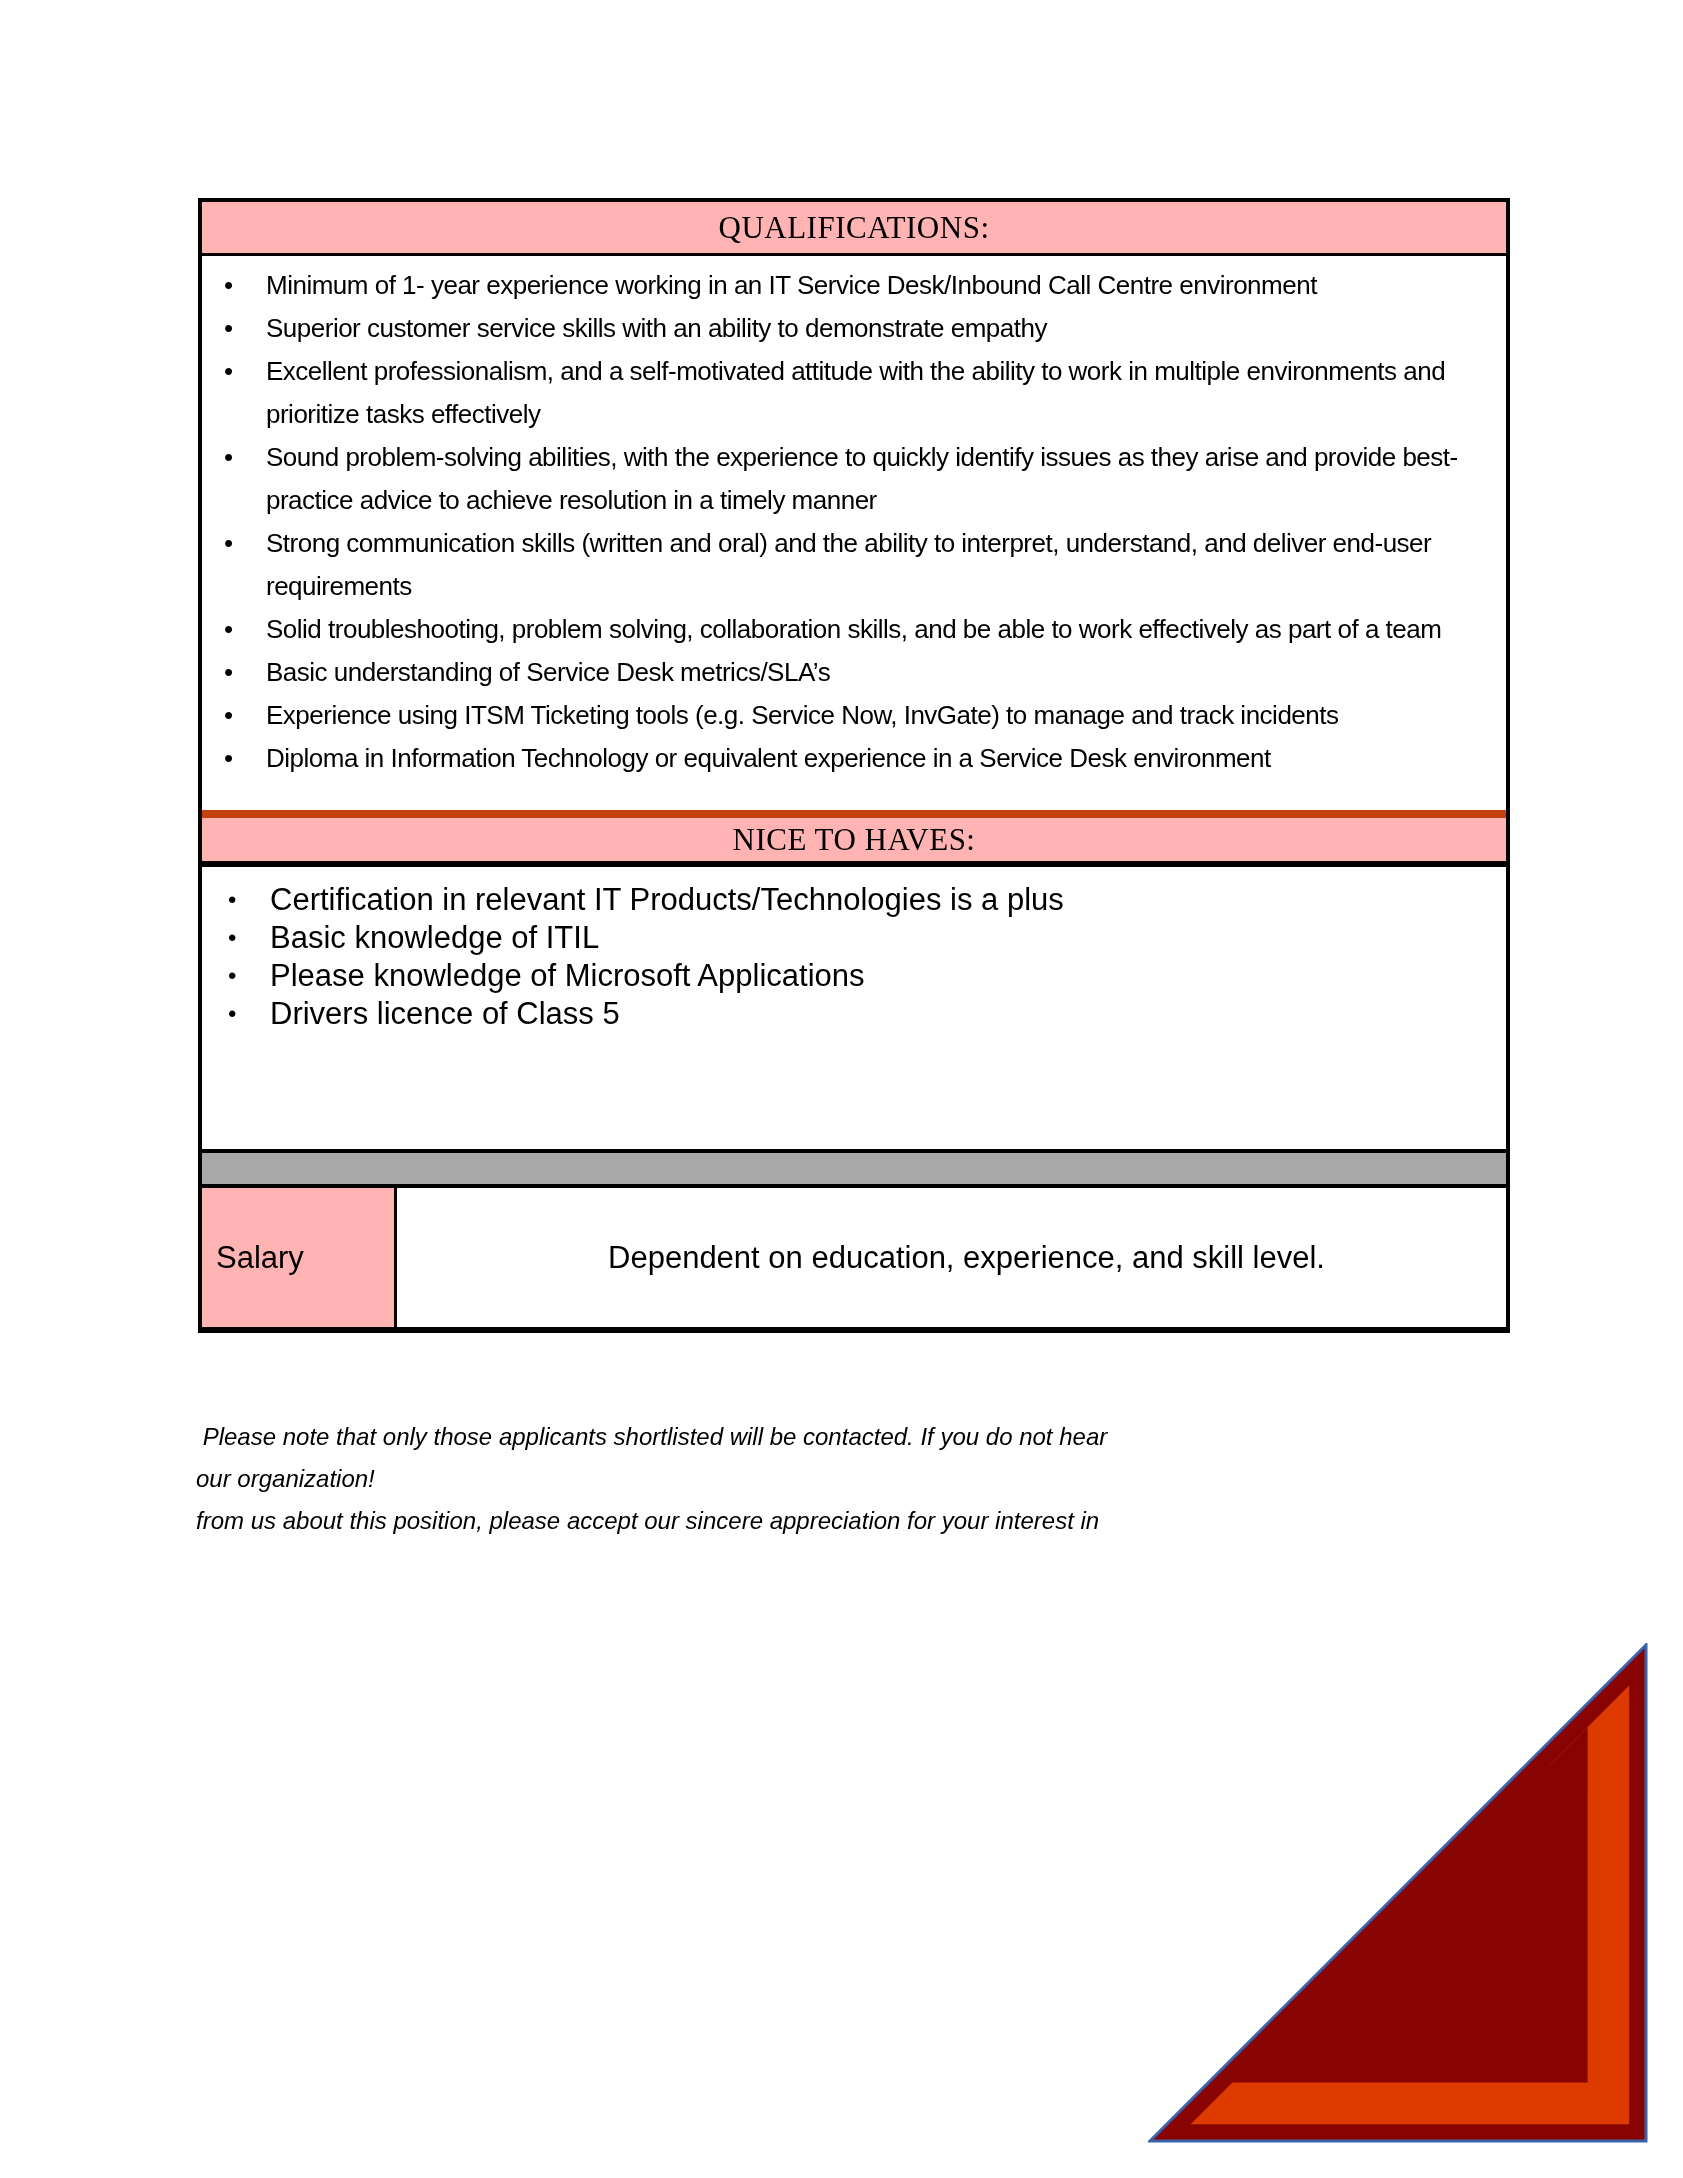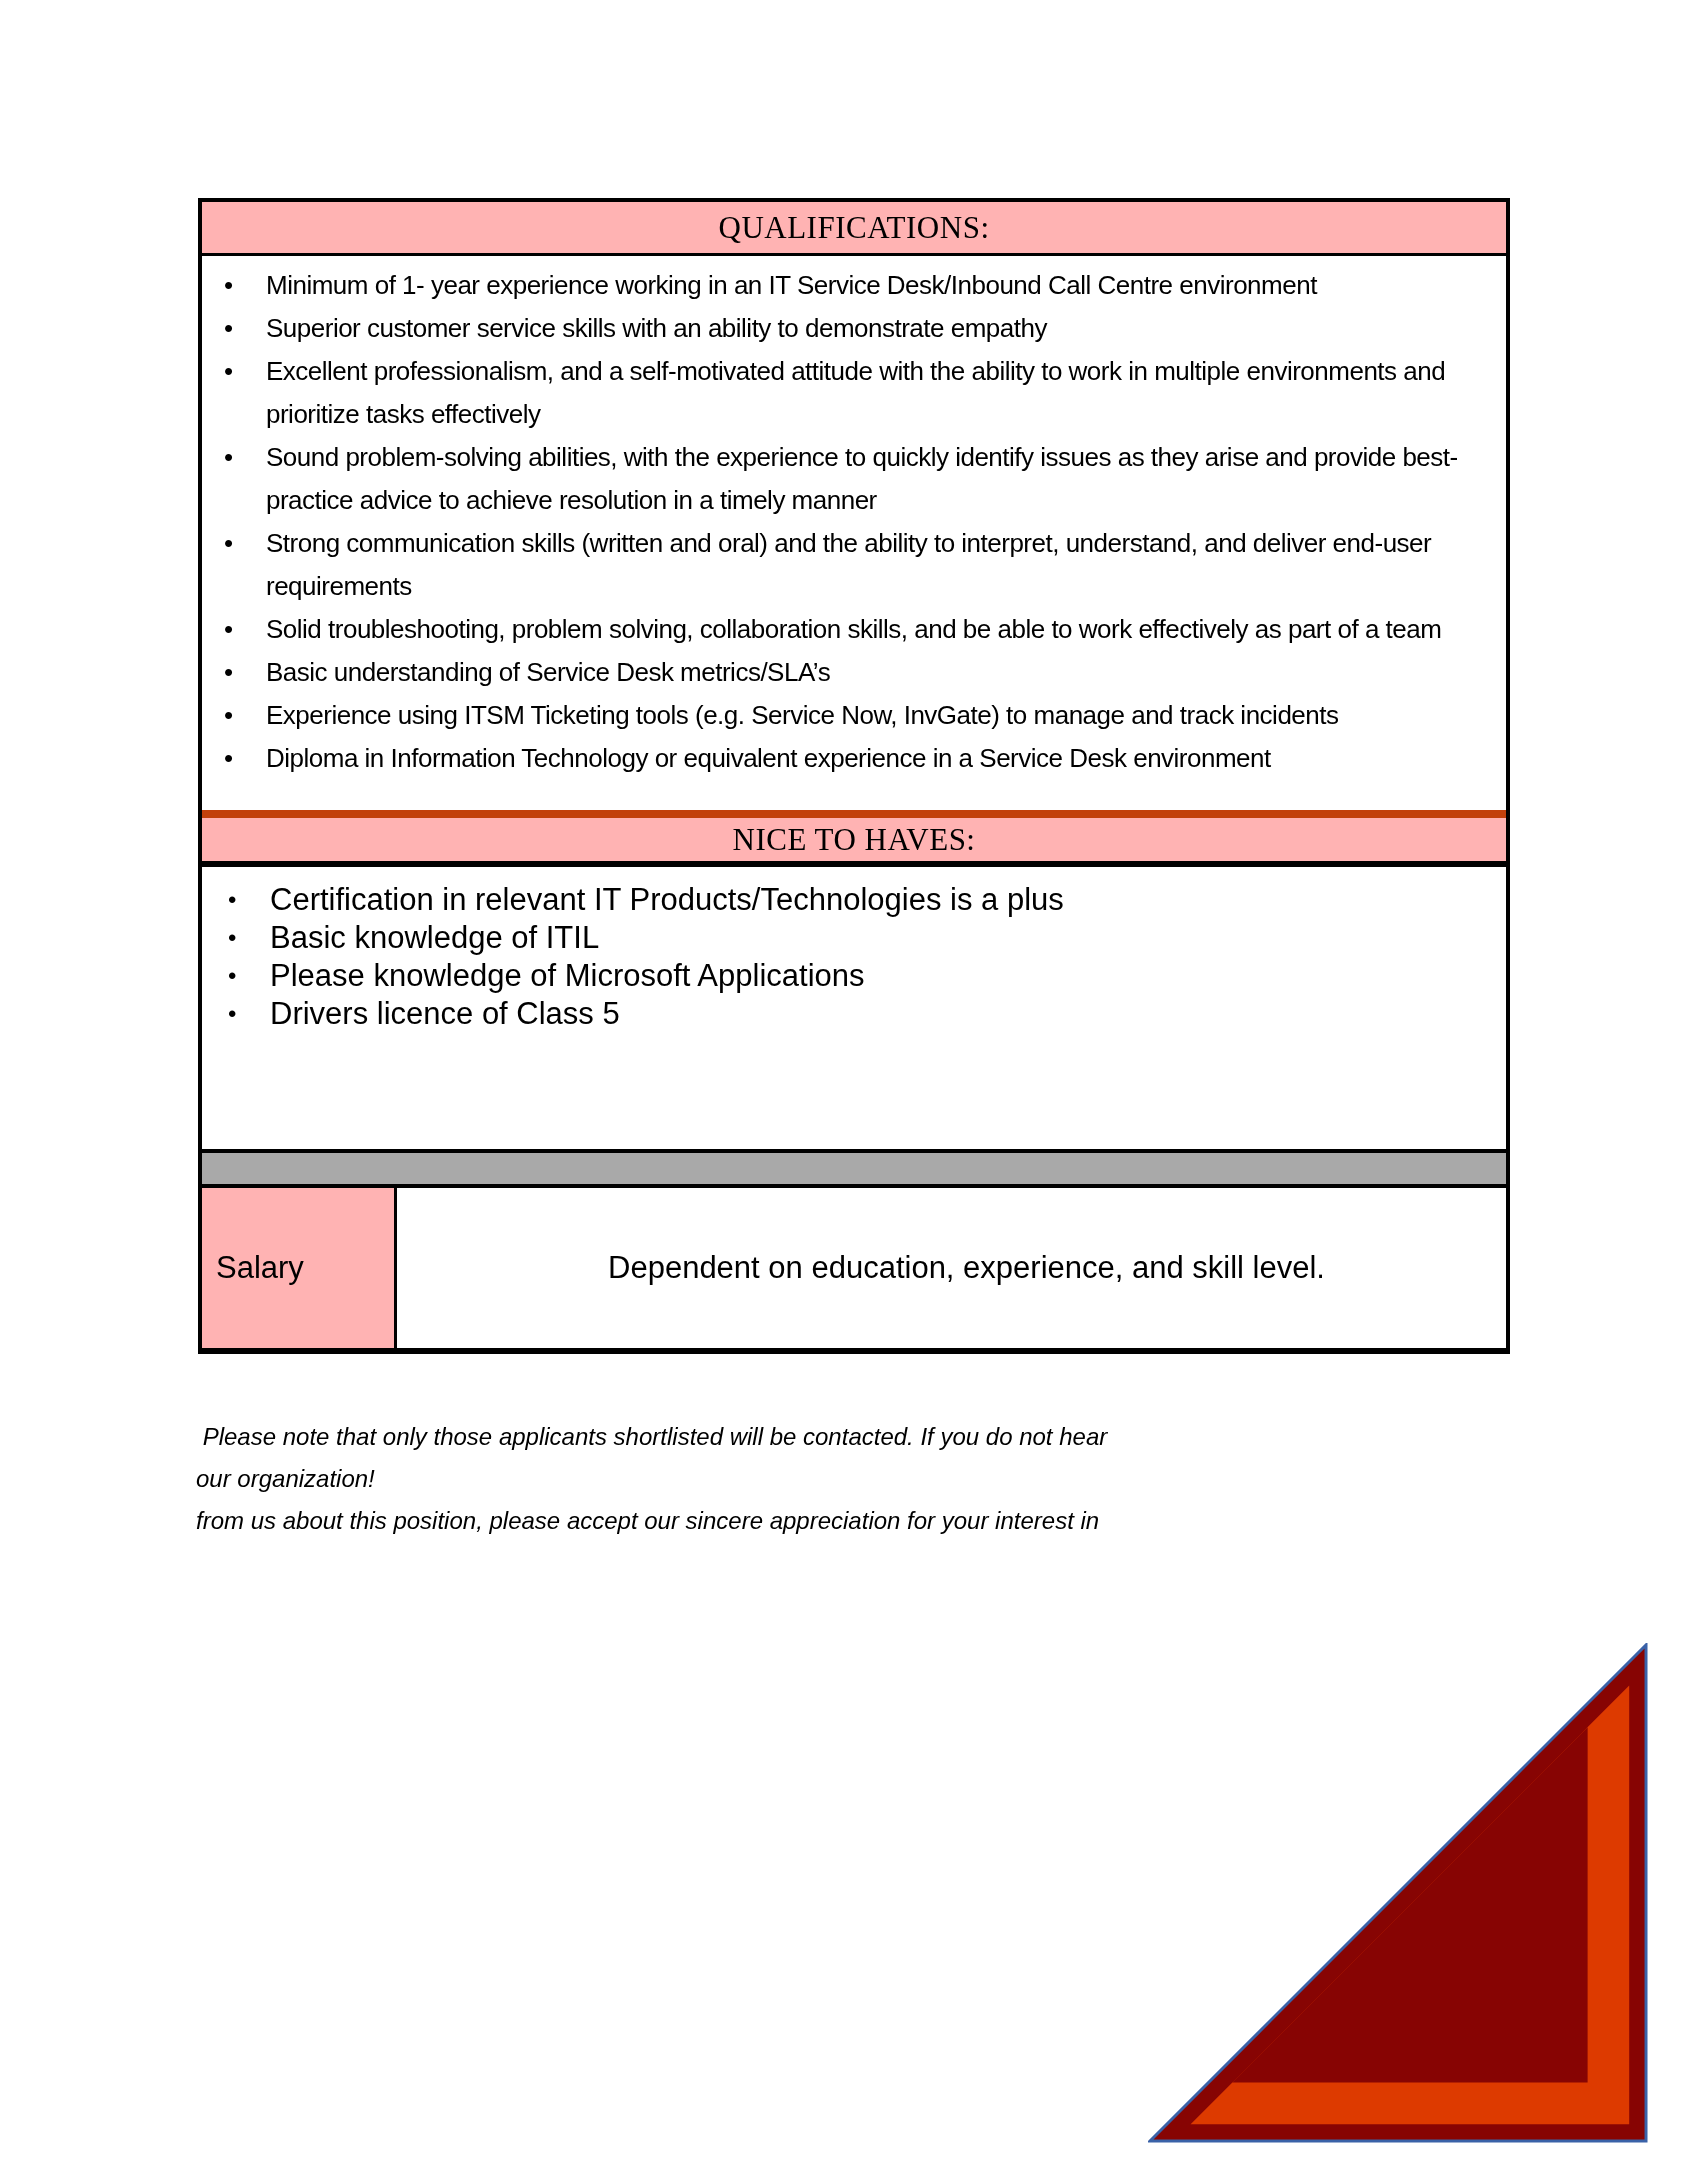--- a/index.html
+++ b/index.html
@@ -45,21 +45,21 @@
   }
   .nth-body .marker { width:42px; flex:0 0 42px; font-size:24px; }
 
   .gray-bar {
     height:39px;
     background:#a9a9a9;
     border-top:4px solid #000;
     border-bottom:4px solid #000;
   }
 
-  .salary-row { height:160px; display:flex; }
+  .salary-row { height:139px; display:flex; }
   .salary-cell-label {
     flex:0 0 195px;
     background:#ffb3b3;
     border-right:3px solid #000;
     display:flex; align-items:center;
     padding-left:14px;
     font-size:31px;
   }
   .salary-cell-value {
     flex:1;

